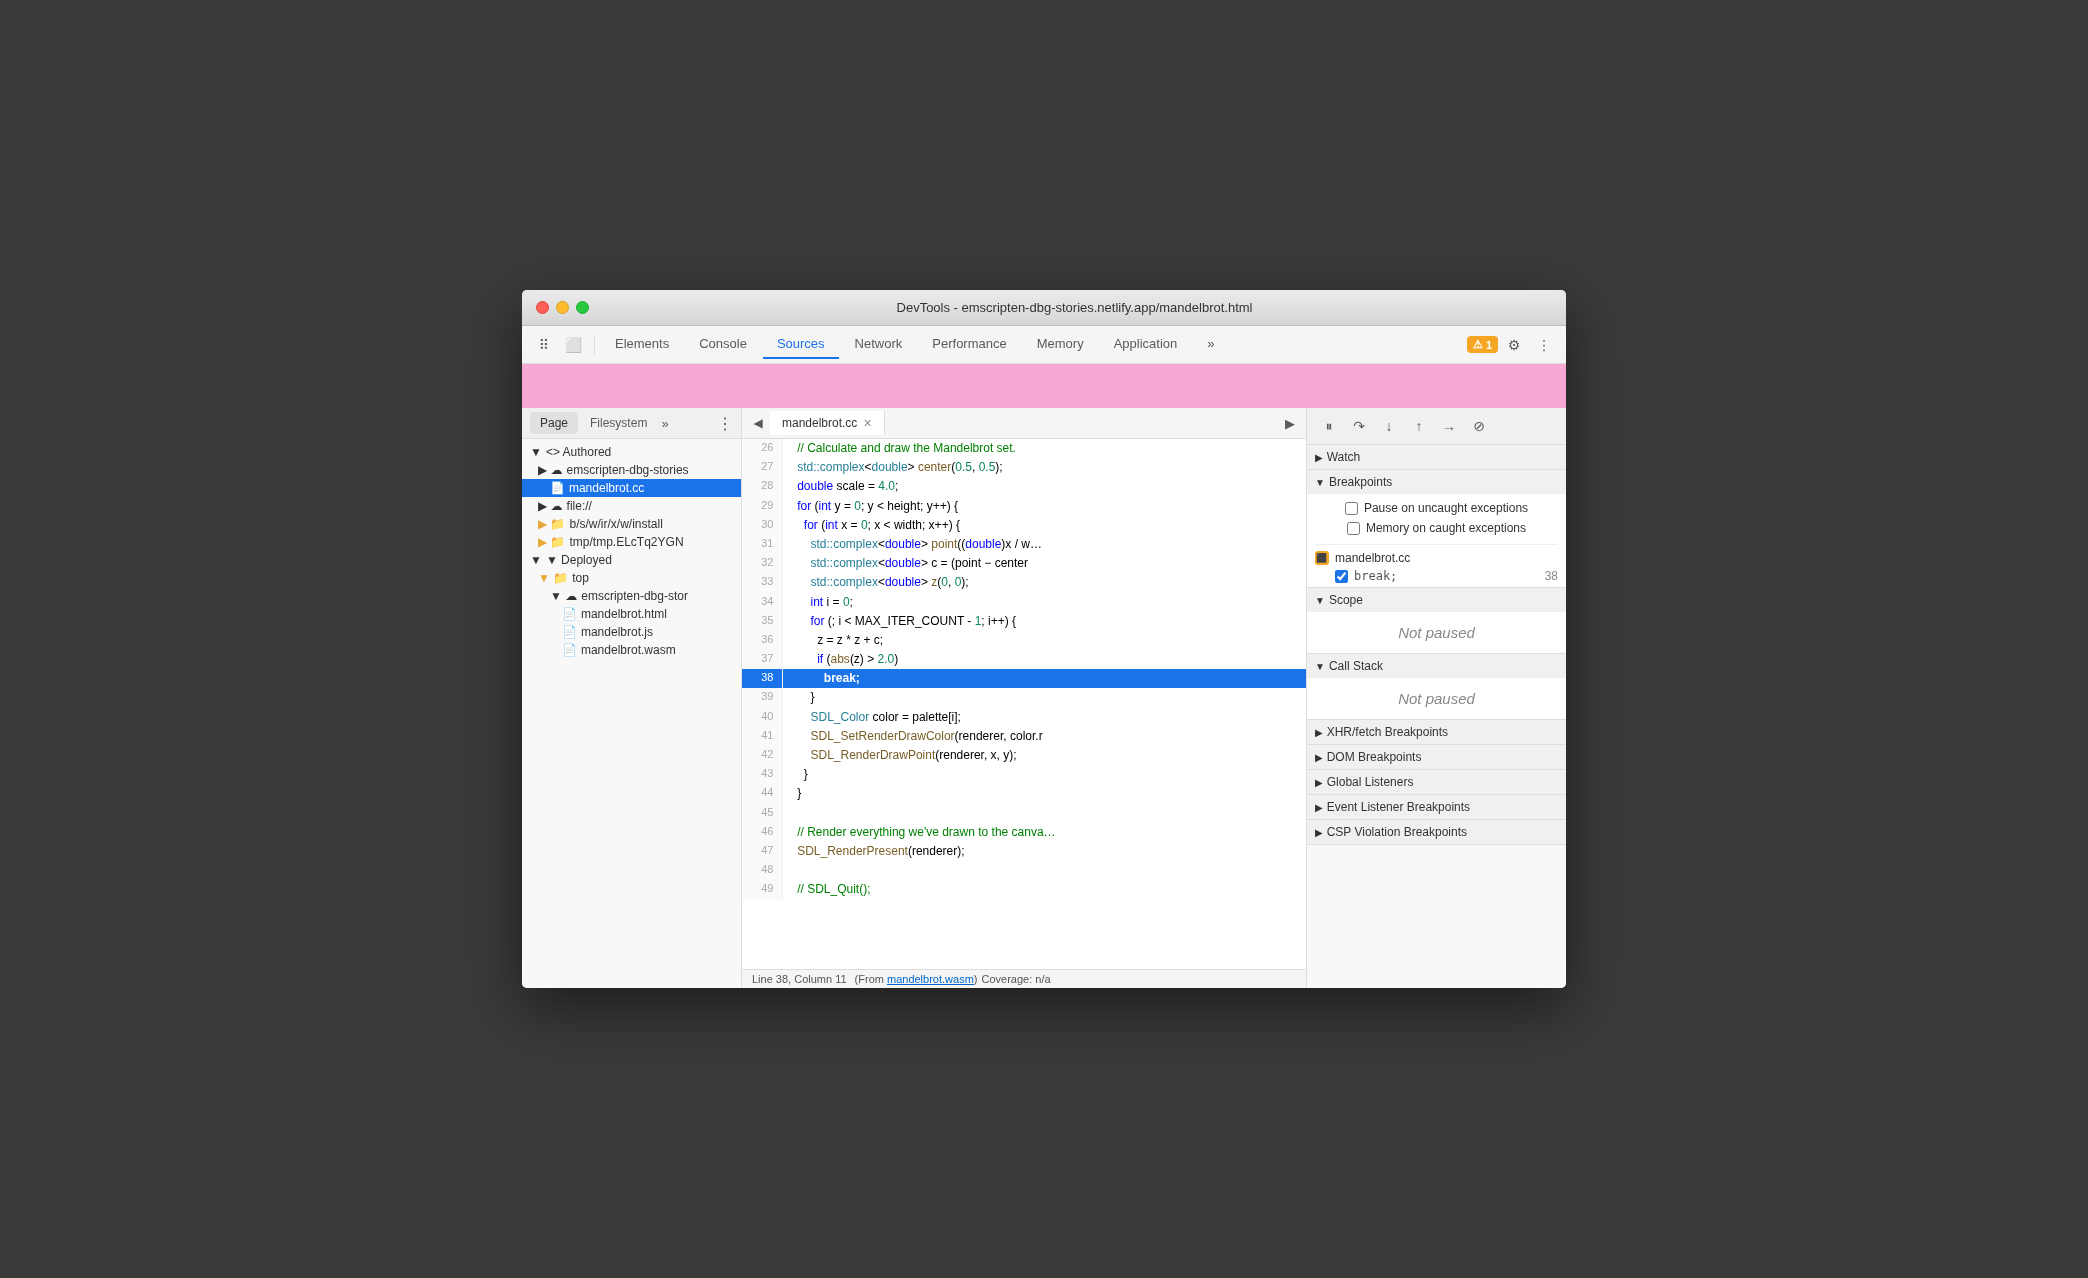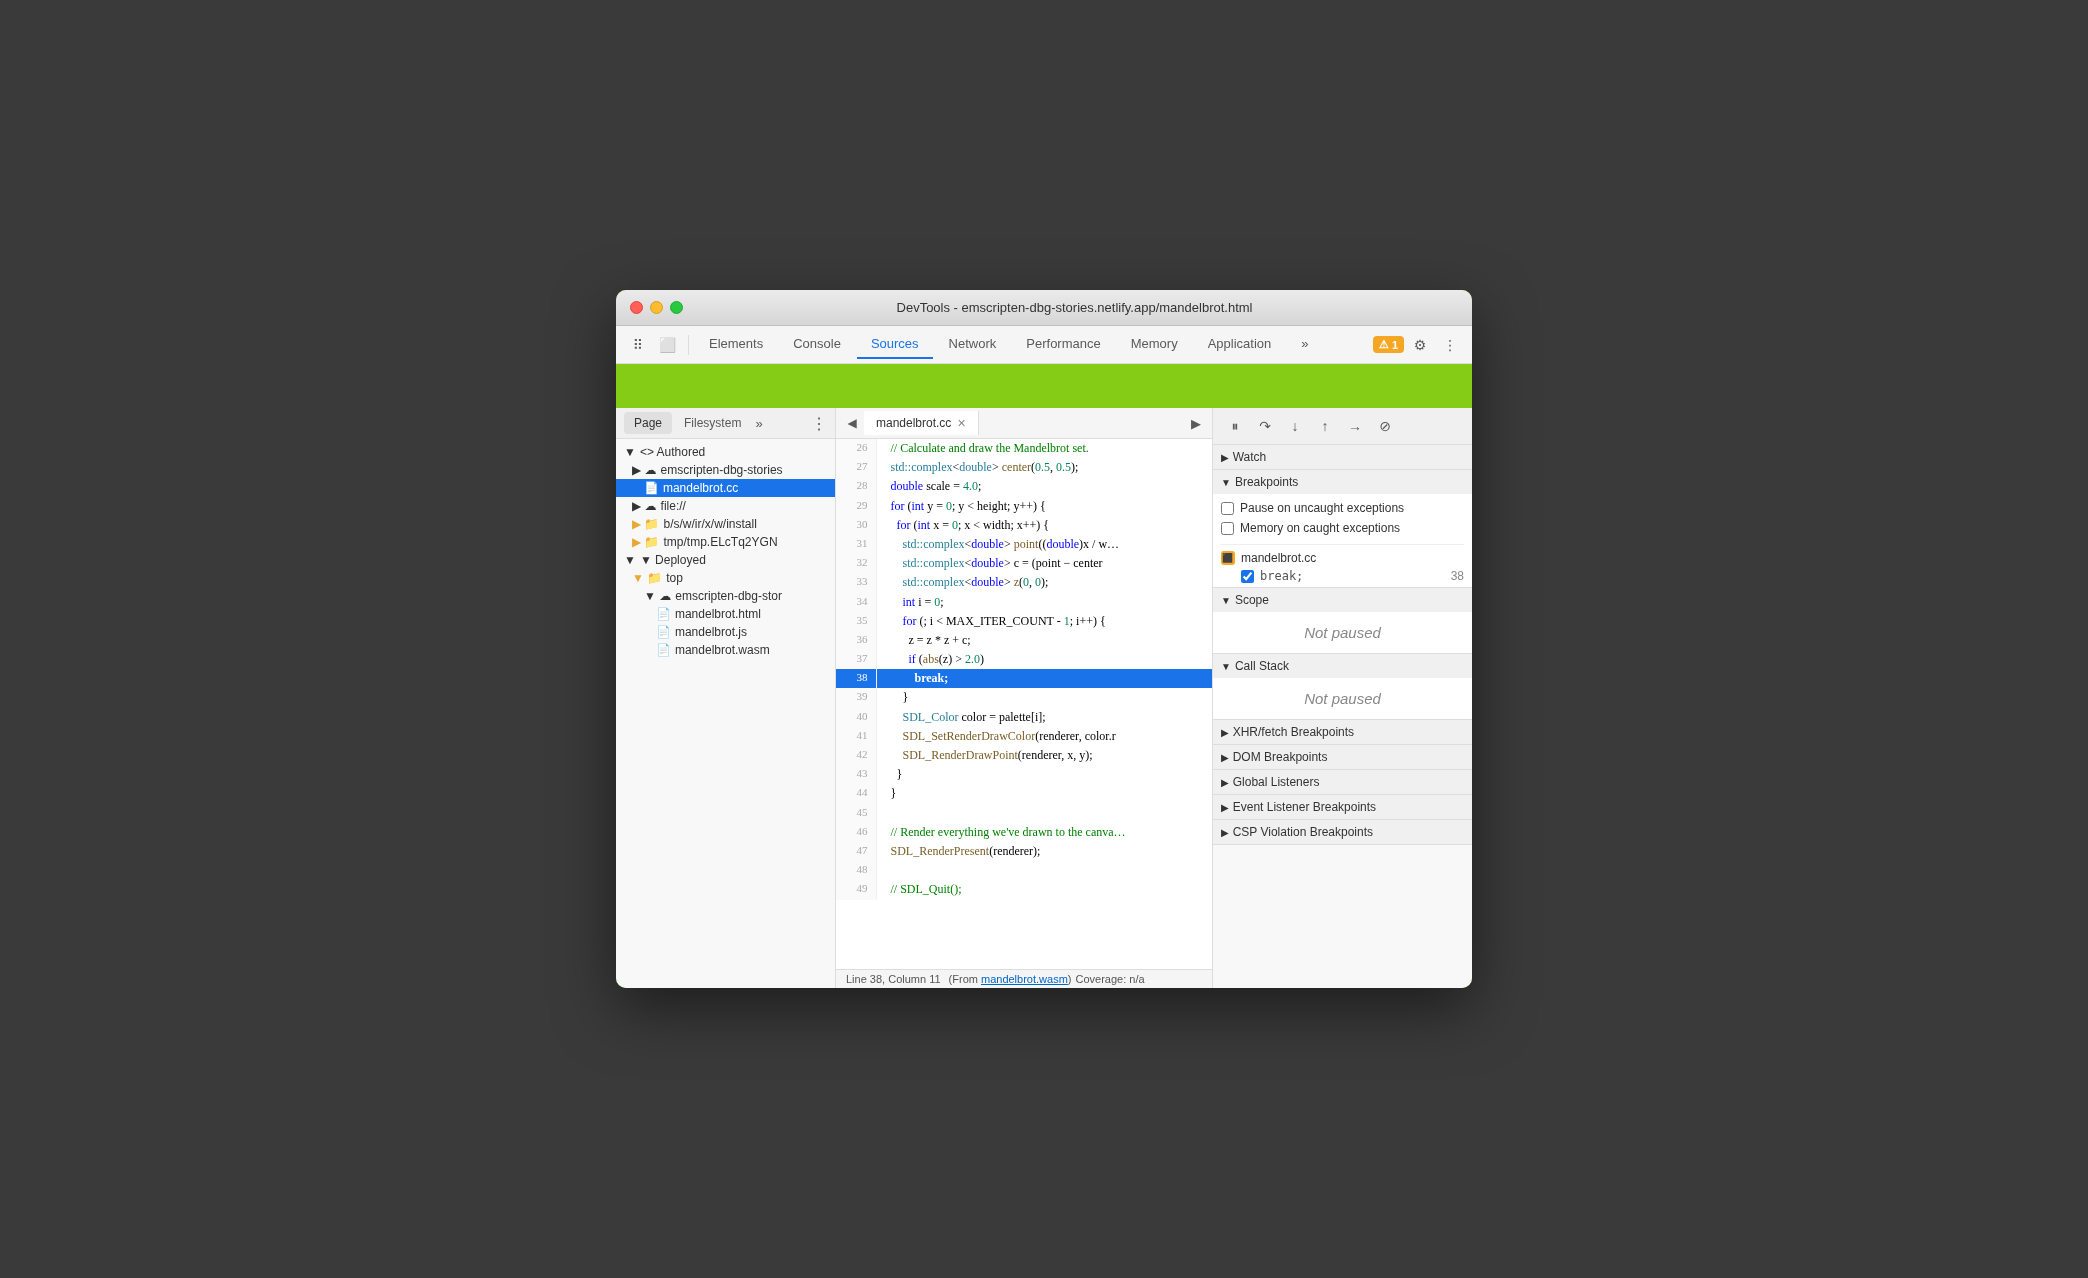--- a/index.html
+++ b/index.html
@@ -6,23 +6,23 @@
     body {
       font-family: -apple-system, BlinkMacSystemFont, 'Segoe UI', sans-serif;
       background: #3a3a3a;
       display: flex;
       align-items: center;
       justify-content: center;
       min-height: 100vh;
       font-size: 13px;
     }
     .window {
-      width: 856px;
-      background: #84cc16;
-      border-radius: 10px;
+      width: 1044px;
+      background: #f9a8d4;
+      border-radius: 5px;
       box-shadow: 0 20px 60px rgba(0,0,0,0.5);
       overflow: hidden;
     }
     .title-bar {
       background: linear-gradient(180deg, #ebebeb, #d6d6d6);
       padding: 10px 14px;
       display: flex;
       align-items: center;
       gap: 8px;
       border-bottom: 1px solid #c0c0c0;
@@ -189,21 +189,21 @@
       display: flex;
       align-items: center;
       justify-content: center;
       color: #5a5a5a;
       cursor: pointer;
     }
     
     .code-area {
       flex: 1;
       overflow: auto;
-      font-family: Liberation Serif, serif;
+      font-family: Liberation Sans, sans-serif;
       font-size: 12px;
       line-height: 1.6;
     }
     .code-table { border-collapse: collapse; width: 100%; }
     .line-num {
       width: 40px;
       text-align: right;
       padding: 0 8px;
       color: #aaa;
       user-select: none;
@@ -280,20 +280,21 @@
     }
     .section-arrow { font-size: 10px; }
     .section-content { padding: 4px 8px; font-size: 12px; background: #fff; }
     .checkbox-row {
       display: flex;
       align-items: center;
       gap: 6px;
       padding: 3px 0;
       font-size: 12px;
       color: #333;
+      justify-content: center;
     }
     .checkbox-row input[type=checkbox] { width: 13px; height: 13px; }
     .bp-icon {
       width: 14px; height: 14px;
       background: #f5a623;
       border-radius: 3px;
       display: flex; align-items: center; justify-content: center;
       font-size: 9px; color: white;
     }
     .bp-file { font-weight: 500; color: #333; }

